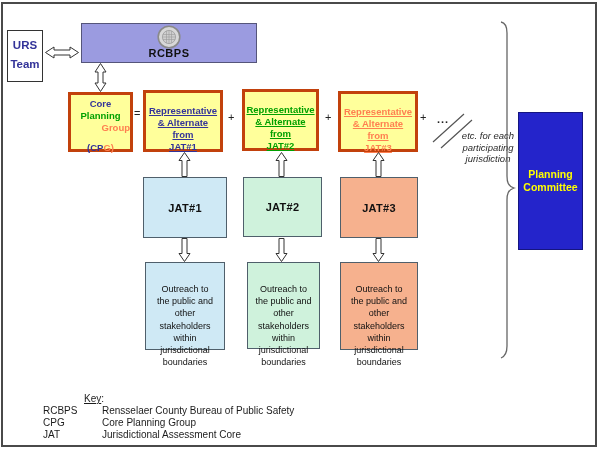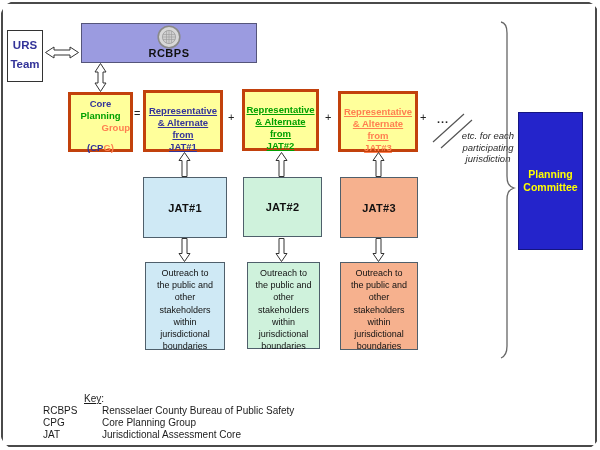--- a/index.html
+++ b/index.html
@@ -1,33 +1,33 @@
 <!DOCTYPE html>
 <html><head>
 <meta charset="utf-8">
 <style>
   html,body{margin:0;padding:0;background:#fff;}
   #page{position:relative;width:600px;height:450px;background:#ffffff;
-        font-family:"Liberation Sans",sans-serif;overflow:hidden;border-radius:19px;}
+        font-family:"Liberation Sans",sans-serif;overflow:hidden;}
   .frame{position:absolute;left:1px;top:2px;width:592px;height:441px;
          border:2px solid #4a4a4a;}
   .box{position:absolute;box-sizing:border-box;text-align:center;}
   .ml{white-space:pre-line;}
   .urs{border:1px solid #333;background:#fff;display:flex;flex-direction:column;
        align-items:center;padding-top:8px;gap:7px;font-weight:bold;font-size:11.5px;}
   .rcbps{border:1px solid #55557a;display:flex;flex-direction:column;
          align-items:center;padding-top:1px;}
   .rcbps-label{font-weight:bold;font-size:11px;letter-spacing:.5px;color:#111;margin-top:-2px;}
   .yellowbox{border:3px solid #c2410c;font-weight:bold;font-size:9.5px;line-height:12px;}
   .cpg{padding-top:3px;}
   .rep{padding-top:12px;text-decoration:underline;}
   .jat{border:1px solid #4f5f6b;display:flex;align-items:center;justify-content:center;
        font-weight:bold;font-size:11px;letter-spacing:.3px;color:#111;}
   .outreach{border:1px solid #4f5f6b;font-size:9px;line-height:12.2px;color:#111;
-            padding-top:4px;}
+            padding-top:20px;}
   .committee{border:1px solid #151580;display:flex;align-items:center;justify-content:center;
              font-weight:bold;font-size:10.5px;line-height:13px;}
   .op{position:absolute;font-size:11px;color:#222;}
   .dots{position:absolute;font-size:11px;font-weight:bold;color:#222;letter-spacing:1px;}
   .etcnote{position:absolute;font-style:italic;font-size:9.5px;line-height:11.5px;
            color:#2b2b2b;text-align:center;}
   .keyblock{position:absolute;left:43px;top:392px;color:#1c1c1c;font-size:10px;}
   .keytitle{font-weight:normal;line-height:13px;padding-left:41px;}
   .keytitle .u{text-decoration:underline;}
   .keygrid{display:grid;grid-template-columns:59px auto;line-height:12.2px;}

